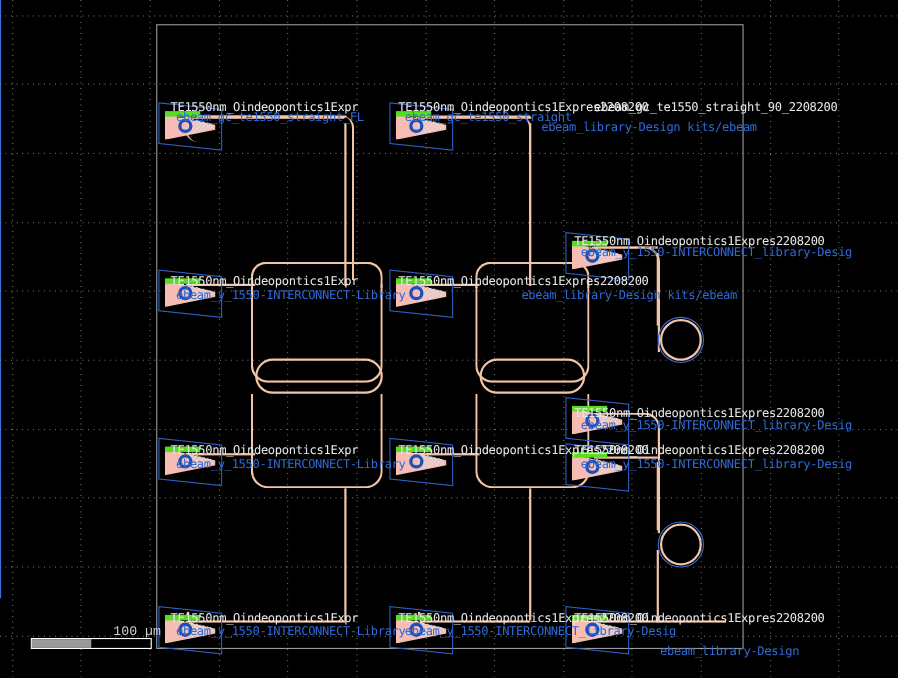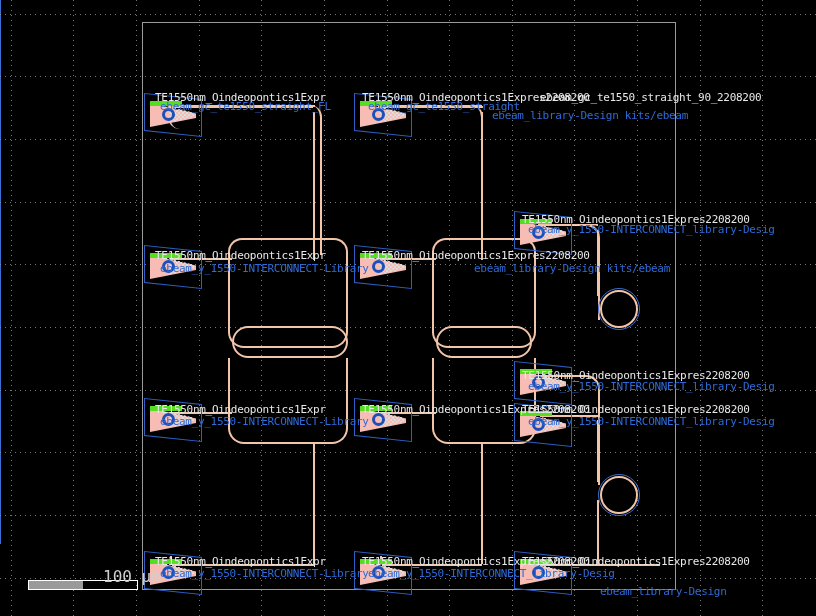--- a/index.html
+++ b/index.html
@@ -52,21 +52,21 @@
 
   
   .lbl{position:absolute;white-space:nowrap;font-size:11px;line-height:11px;
        letter-spacing:-0.3px;pointer-events:none;}
   .lbl.white{color:#e8e8e8;}
   .lbl.blue{color:#2f6ad6;}
 
   
   .scalebar{position:absolute;box-sizing:border-box;border:1px solid #ffffff;height:10px;}
   .scalebar .fill{height:100%;background:#9a9a9a;width:50%;}
-  .scaletext{position:absolute;color:#cfcfcf;font-size:16px;white-space:nowrap;}
+  .scaletext{position:absolute;color:#cfcfcf;font-size:12px;white-space:nowrap;font-family:Liberation Mono, monospace;}
 </style>
 </head>
 <body>
 
 <div id="root">
 
   <div class="gridlayer" id="gridlayer">
       <div class="gline-v" style="left: 11px;"></div>
       <div class="gline-v" style="left: 73px;"></div>
       <div class="gline-v" style="left: 136px;"></div>

